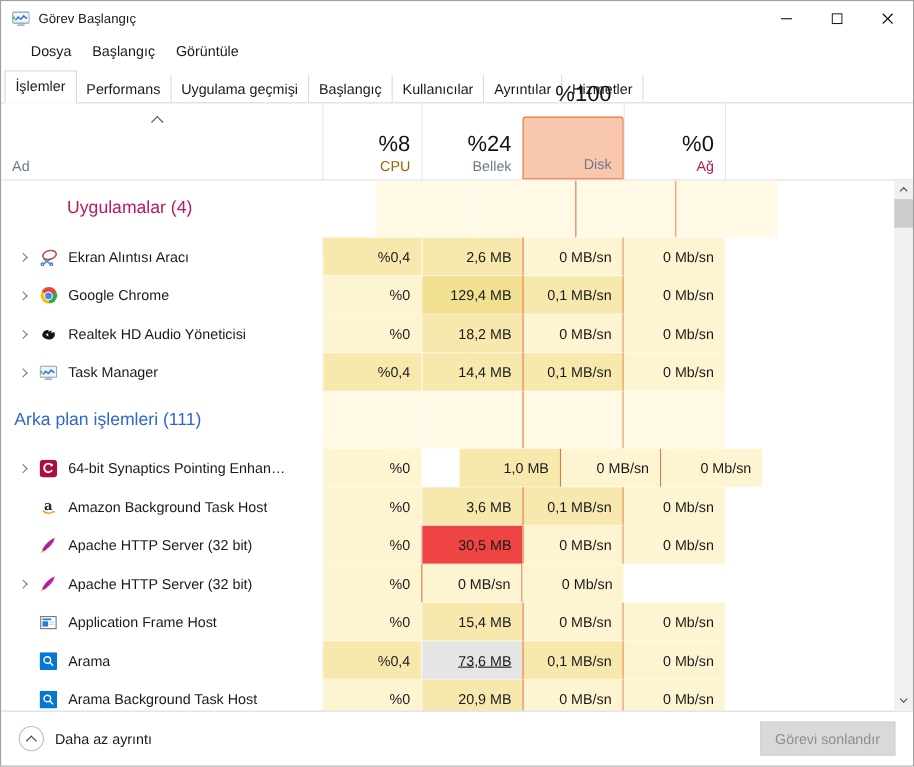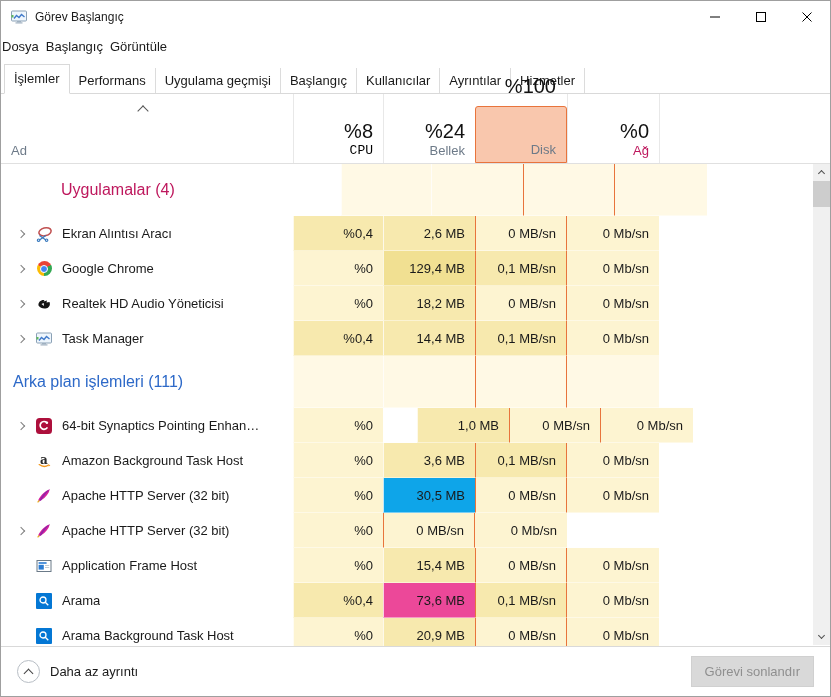--- a/index.html
+++ b/index.html
@@ -9,21 +9,21 @@
     display:flex;flex-direction:column;position:relative}
 
   
   .titlebar{height:32px;flex:none;display:flex;align-items:center;padding-left:10px}
   .app-icon{width:16px;height:16px;margin-right:8px;flex:none}
   .title-text{font-size:12px}
   .win-controls{margin-left:auto;display:flex;height:100%}
   .win-btn{width:46px;height:100%;display:flex;align-items:center;justify-content:center}
 
   
-  .menubar{height:28px;flex:none;display:flex;align-items:center;padding-left:1px;gap:7px}
+  .menubar{height:28px;flex:none;display:flex;align-items:center;padding-left:27px;gap:19px}
   .menu-item{line-height:16px}
 
   
   .tabbar{height:33px;flex:none;display:flex;align-items:flex-end;padding-left:3px;border-bottom:1px solid #d9d9d9}
   .tab{padding:5px 9px;border-right:1px solid #dcdcdc;line-height:15px;white-space:nowrap}
   .tab.active{background:#fff;border:1px solid #d9d9d9;border-bottom:1px solid #fff;margin-bottom:-1px;padding:6px 9px 7px}
 
   
   .header{height:70px;flex:none;display:flex;align-items:flex-end;border-bottom:1px solid #e0e0e0;position:relative}
   .h-name{width:292px;height:100%;position:relative}
@@ -126,21 +126,21 @@
     </div>
 
   <div class="header" id="header">
     <div class="h-name">
       <span class="sort-ind"></span>
       <span class="h-ad">Ad</span>
     </div>
 
   <div class="h-val c0">
         <div class="h-num">%8</div>
-        <div class="h-label" style="color: #000000; font-family: Liberation Mono, monospace;">CPU</div>
+        <div class="h-label" style="color: #a16207;">CPU</div>
       </div>
       <div class="h-val c1">
         <div class="h-num">%24</div>
         <div class="h-label" style="color: rgb(109, 122, 136);">Bellek</div>
       </div>
       <div class="h-val c2 sel" style="background: rgb(249, 199, 173); border: 1px solid rgb(232, 116, 60); gap: 44px;">
         <div class="h-num">%100</div>
         <div class="h-label" style="color: rgb(109, 122, 136);">Disk</div>
       </div>
       <div class="h-val c3">
@@ -292,21 +292,21 @@
           <div class="icon-cell">
             <svg width="16" height="16" viewBox="0 0 16 16">
               <path d="M13.8 1.2 C9.5 2.6 4.8 6.8 2.2 12.2 L3.2 13.2 C4 13 4.6 12.6 5.2 12.2 C9.8 9.4 12.8 5.6 13.8 1.2 Z" fill="#d6219c"></path>
               <path d="M13.8 1.2 C11.5 3.4 8.2 7 5.2 12.2 L3.2 13.2 C4.8 9 8.6 3.6 13.8 1.2 Z" fill="#8e24aa"></path>
               <line x1="1.6" y1="14.4" x2="3.4" y2="12.4" stroke="#e8b021" stroke-width="1.3"></line>
             </svg>
           </div>
           <div class="pr-label">Apache HTTP Server (32 bit)</div>
         </div>
         <div class="cv c0" style="background: rgb(253, 244, 209);">%0</div>
-        <div class="cv c1" style="background: #0ea5e9;">30,5 MB</div>
+        <div class="cv c1" style="background: #ef4444;">30,5 MB</div>
         <div class="cv c2" style="background: rgb(253, 244, 209); border-right: 1px solid rgb(232, 116, 60); border-left: 1px solid rgb(232, 116, 60);">0 MB/sn</div>
         <div class="cv c3" style="background: rgb(253, 244, 209);">0 Mb/sn</div>
         <div class="rest"></div>
       </div>
       <div class="proc-row">
         <div class="pr-name">
           <div class="chev-cell">
             <span class="chev-right"></span>
           </div>
           <div class="icon-cell">
@@ -349,21 +349,21 @@
           <div class="icon-cell">
             <svg width="16" height="16" viewBox="0 0 16 16">
               <rect width="16" height="16" rx="1" fill="#0477d4"></rect>
               <circle cx="7" cy="7" r="3" fill="none" stroke="#fff" stroke-width="1.3"></circle>
               <line x1="9.3" y1="9.3" x2="12.3" y2="12.3" stroke="#fff" stroke-width="1.3"></line>
             </svg>
           </div>
           <div class="pr-label">Arama</div>
         </div>
         <div class="cv c0" style="background: rgb(247, 233, 174);">%0,4</div>
-        <div class="cv c1" style="background: #ec4899;">73,6 MB</div>
+        <div class="cv c1" style="background: #e5e5e5; text-decoration: underline;">73,6 MB</div>
         <div class="cv c2" style="background: rgb(247, 233, 174); border-right: 1px solid rgb(232, 116, 60); border-left: 1px solid rgb(232, 116, 60);">0,1 MB/sn</div>
         <div class="cv c3" style="background: rgb(253, 244, 209);">0 Mb/sn</div>
         <div class="rest"></div>
       </div>
       <div class="proc-row">
         <div class="pr-name">
           <div class="chev-cell"></div>
           <div class="icon-cell">
             <svg width="16" height="16" viewBox="0 0 16 16">
               <rect width="16" height="16" rx="1" fill="#0477d4"></rect>

